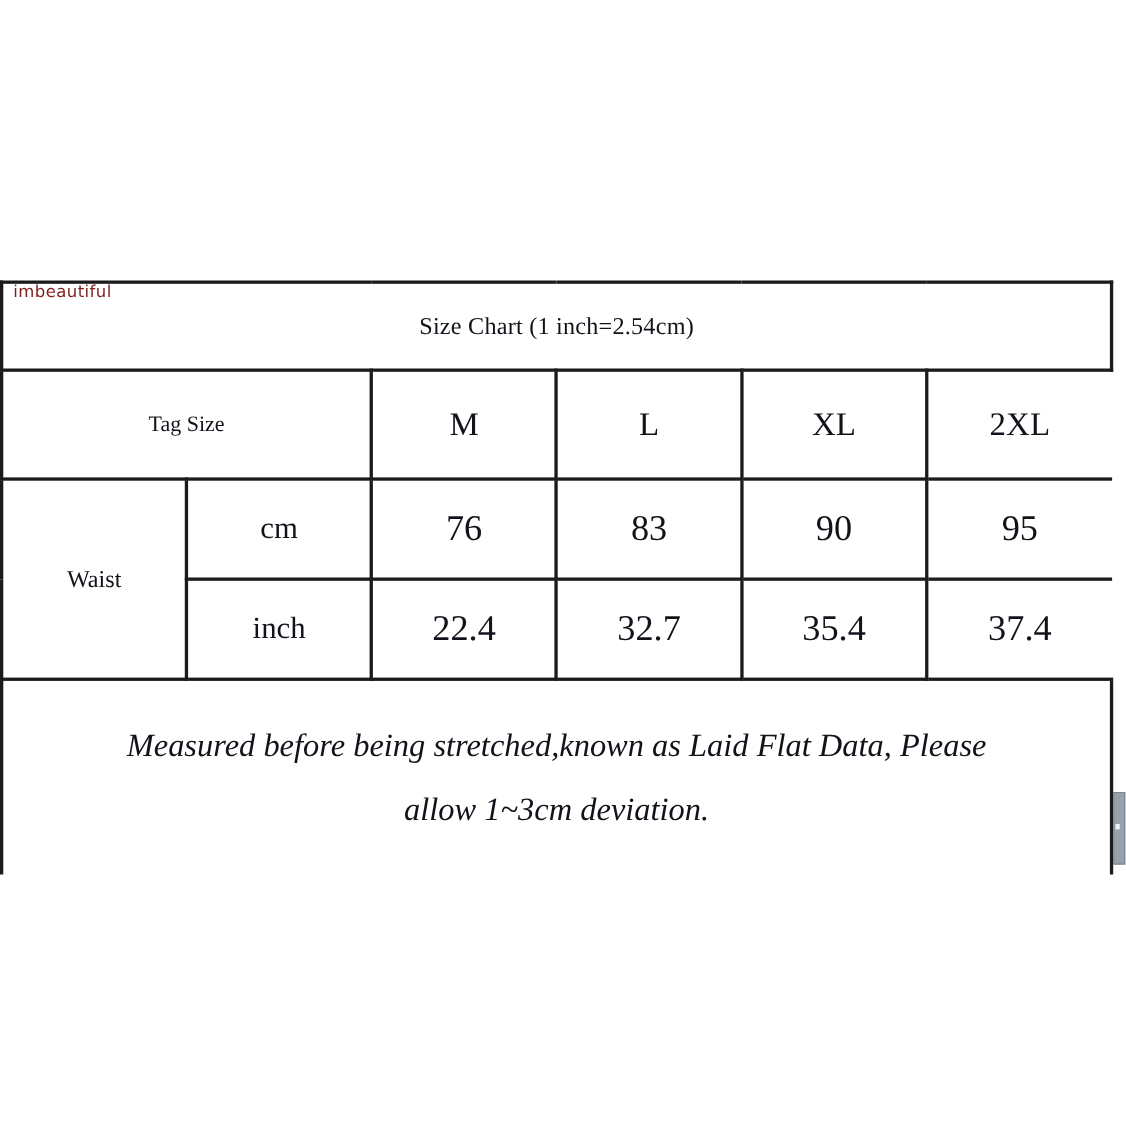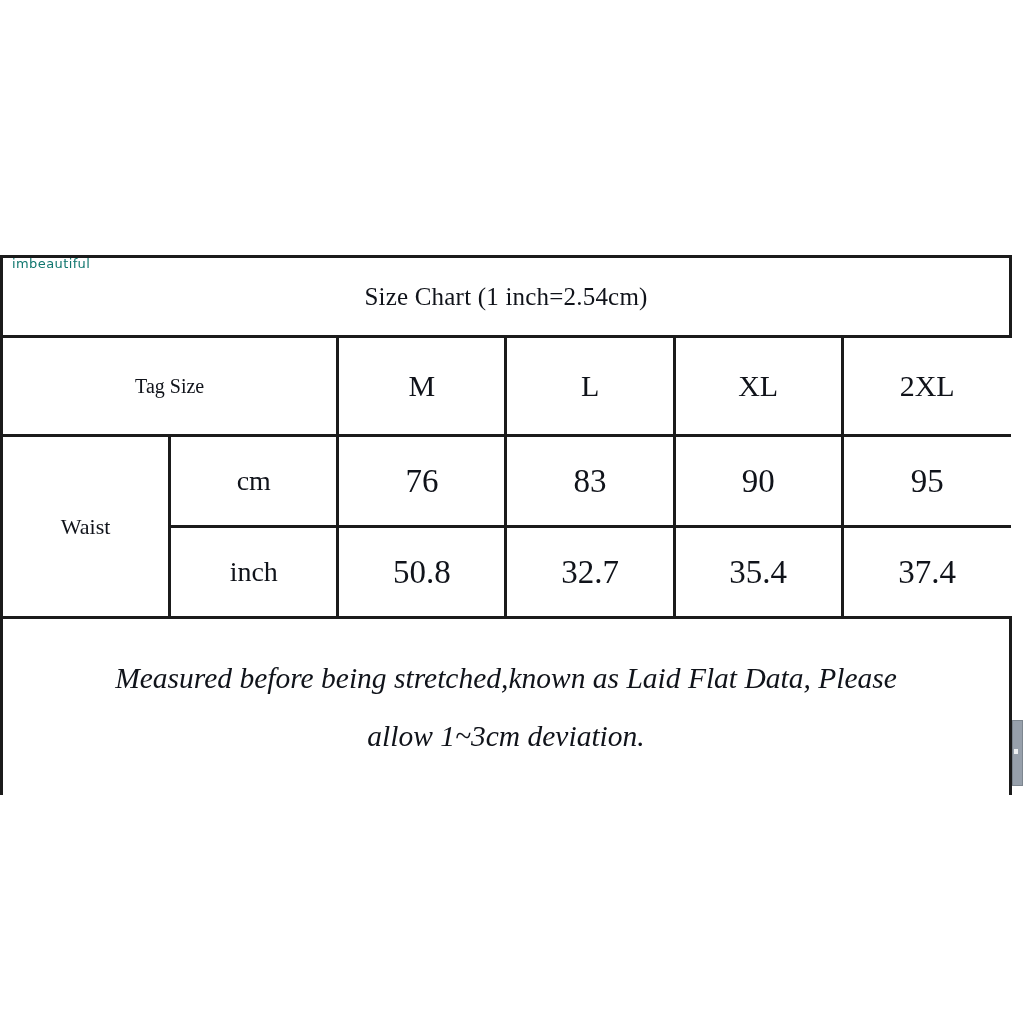--- a/index.html
+++ b/index.html
@@ -46,21 +46,21 @@
   table.size-chart tr.footer-row > td {
     border-bottom: none;
   }
 
   
   td.title-cell {
     height: 77px;
     border-top: none;
     border-left: none;
     border-right: none;
-    font-size: 25px;
+    font-size: 22px;
     letter-spacing: .2px;
     white-space: nowrap;
   }
 
   
   td.tag-size-cell {
     height: 96px;
     font-size: 20px;
     border-left: none;
   }
@@ -100,23 +100,23 @@
   }
   .note-line { display: block; white-space: nowrap; }
   .note-line.second { margin-top: 6px; }
 
   
   #watermark {
     position: absolute;
     left: 12px;
     top: 256px;
     font-family: "DejaVu Sans", "Liberation Sans", sans-serif;
-    font-size: 13px;
+    font-size: 15px;
     letter-spacing: .4px;
-    color: #0f766e;
+    color: #7f1d1d;
     z-index: 5;
     pointer-events: none;
     user-select: none;
   }
 
   
   #scrollbar-track {
     position: absolute;
     right: 0;
     top: 255px;
@@ -167,21 +167,21 @@
         <td class="row-label" rowspan="2">Waist</td>
         <td class="unit-cell">cm</td>
         <td class="value-cell">76</td>
         <td class="value-cell">83</td>
         <td class="value-cell">90</td>
         <td class="value-cell last-col">95</td>
       </tr>
 
       <tr>
         <td class="unit-cell">inch</td>
-        <td class="value-cell">50.8</td>
+        <td class="value-cell">22.4</td>
         <td class="value-cell">32.7</td>
         <td class="value-cell">35.4</td>
         <td class="value-cell last-col">37.4</td>
       </tr>
 
       <tr class="footer-row">
         <td class="note-cell" colspan="6">
           <span class="note-line">Measured before being stretched,known as Laid Flat Data, Please</span>
           <span class="note-line second">allow 1~3cm deviation.</span>
         </td>

